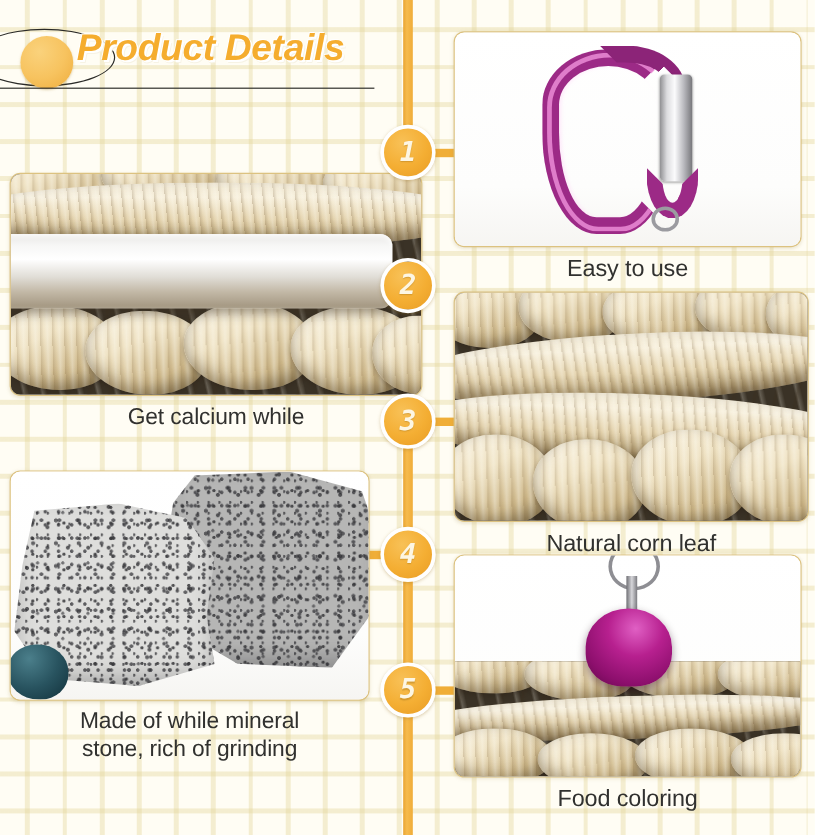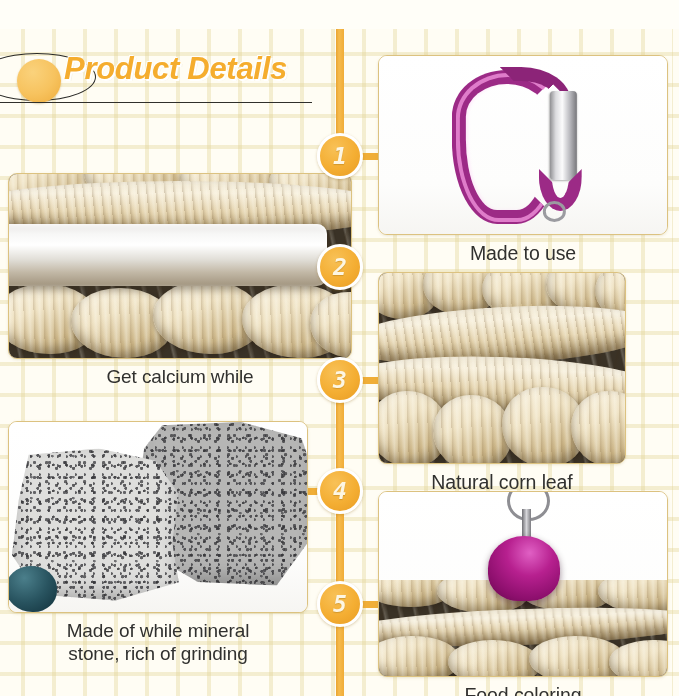--- a/index.html
+++ b/index.html
@@ -21,21 +21,20 @@
         rgba(226,212,150,0.00) 0px,
         rgba(226,212,150,0.00) 27px,
         rgba(226,212,150,0.38) 27px,
         rgba(226,212,150,0.38) 31px),
       repeating-linear-gradient(to bottom,
         rgba(226,212,150,0.00) 0px,
         rgba(226,212,150,0.00) 27px,
         rgba(226,212,150,0.38) 27px,
         rgba(226,212,150,0.38) 31px);
     background-position:-6px -4px, -6px -4px;
-    margin-top:29px;
   }
 
   
   #title-block {
     position:absolute; left:0; top:18px; width:332px; height:60px;
   }
   #title-ellipse {
     position:absolute; left:-22px; top:6px;
     width:118px; height:48px;
     border:1.6px solid #2b2b28;
@@ -307,21 +306,21 @@
       <div class="studio"></div>
       <div id="clip-wrap">
         <div class="cara-body"></div>
         <div class="cara-shine"></div>
         <div class="cara-top"></div>
         <div class="cara-gate"></div>
         <div class="cara-hook"></div>
         <div class="cara-ring"></div>
       </div>
     </div>
-    <div class="caption">Made to use</div>
+    <div class="caption">Easy to use</div>
   </div>
 
   <div class="panel" style="left:8px; top:144px; width:344px;">
     <div class="frame" style="height:186px;">
       <div class="weave">
         <div class="lobe" style="left:-6%;  top:-10%; width:34%; height:30%;"></div>
         <div class="lobe" style="left:22%;  top:-14%; width:32%; height:30%;"></div>
         <div class="lobe" style="left:50%;  top:-12%; width:34%; height:30%;"></div>
         <div class="lobe" style="left:76%;  top:-10%; width:32%; height:30%;"></div>
         <div class="strand" style="top:4%;"></div>
@@ -332,21 +331,21 @@
         <div class="lobe" style="left:68%; top:60%; width:32%; height:40%;"></div>
         <div class="lobe" style="left:88%; top:64%; width:24%; height:36%;"></div>
         <div class="thread" style="left:28%; top:52%; width:14%; height:40%; border-width:1.6px; transform:rotate(18deg);"></div>
       </div>
     </div>
     <div class="caption two-line">
       <div>Get calcium while</div>
     </div>
   </div>
 
-  <div class="panel" style="left:378px; top:243px; width:248px;">
+  <div class="panel" style="left:378px; top:243px; width:296px;">
     <div class="frame" style="height:192px;">
       <div class="weave">
         <div class="lobe" style="left:-6%; top:-6%; width:30%; height:30%;"></div>
         <div class="lobe" style="left:18%; top:-8%; width:30%; height:30%;"></div>
         <div class="lobe" style="left:42%; top:-6%; width:32%; height:30%;"></div>
         <div class="lobe" style="left:68%; top:-8%; width:32%; height:30%;"></div>
         <div class="lobe" style="left:88%; top:-4%; width:24%; height:28%;"></div>
         <div class="strand" style="top:18%; transform:rotate(-3deg);"></div>
         <div class="strand" style="top:44%; transform:rotate(2deg);"></div>
         <div class="lobe" style="left:-4%; top:62%; width:32%; height:40%;"></div>

